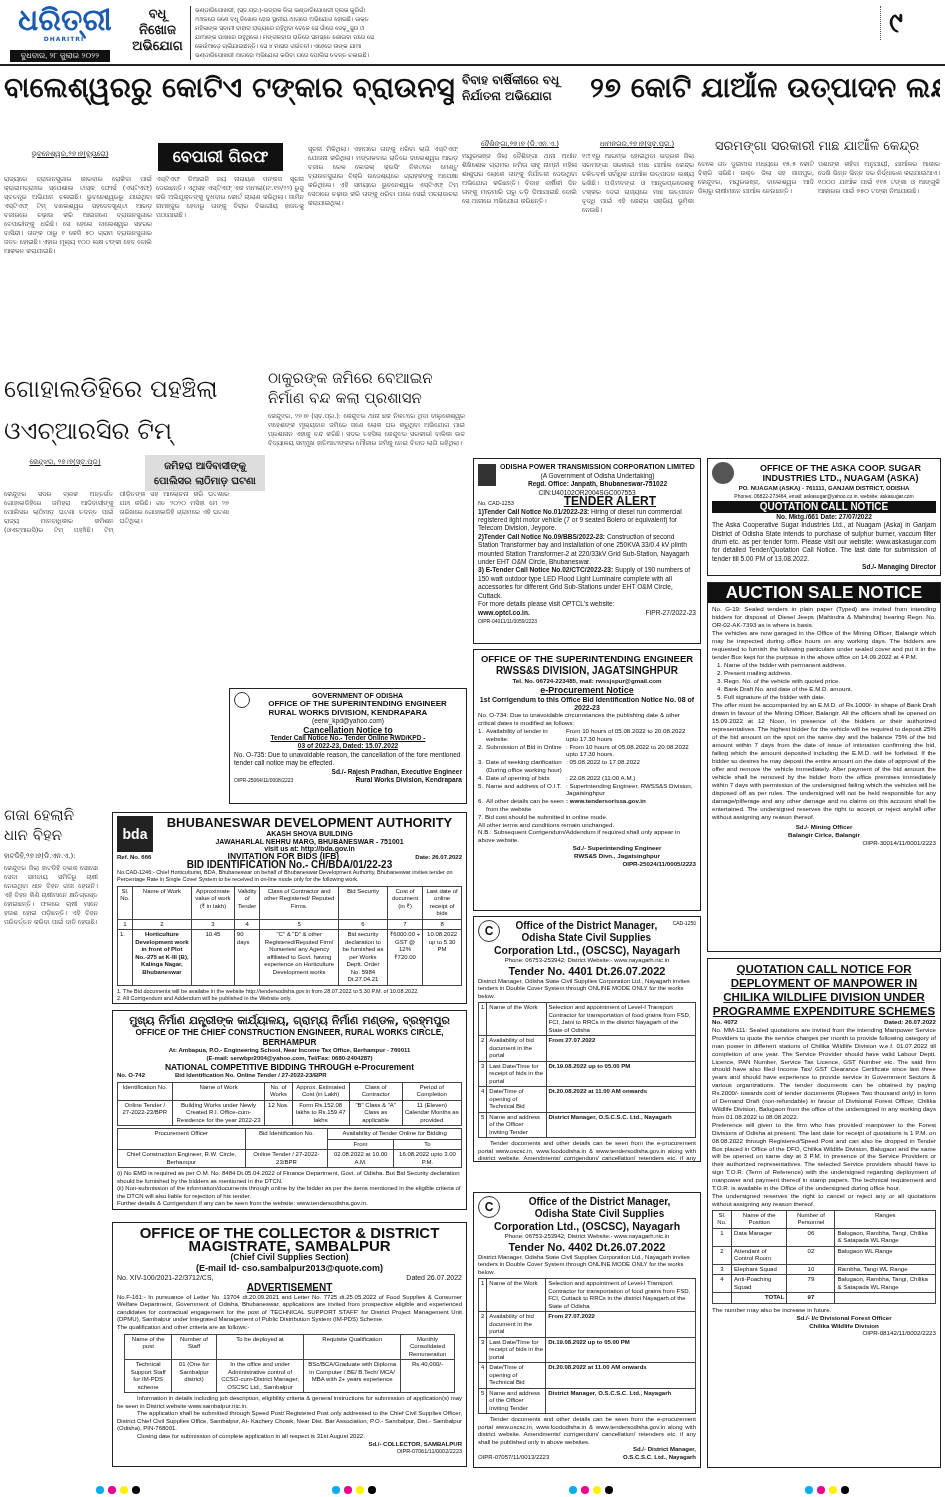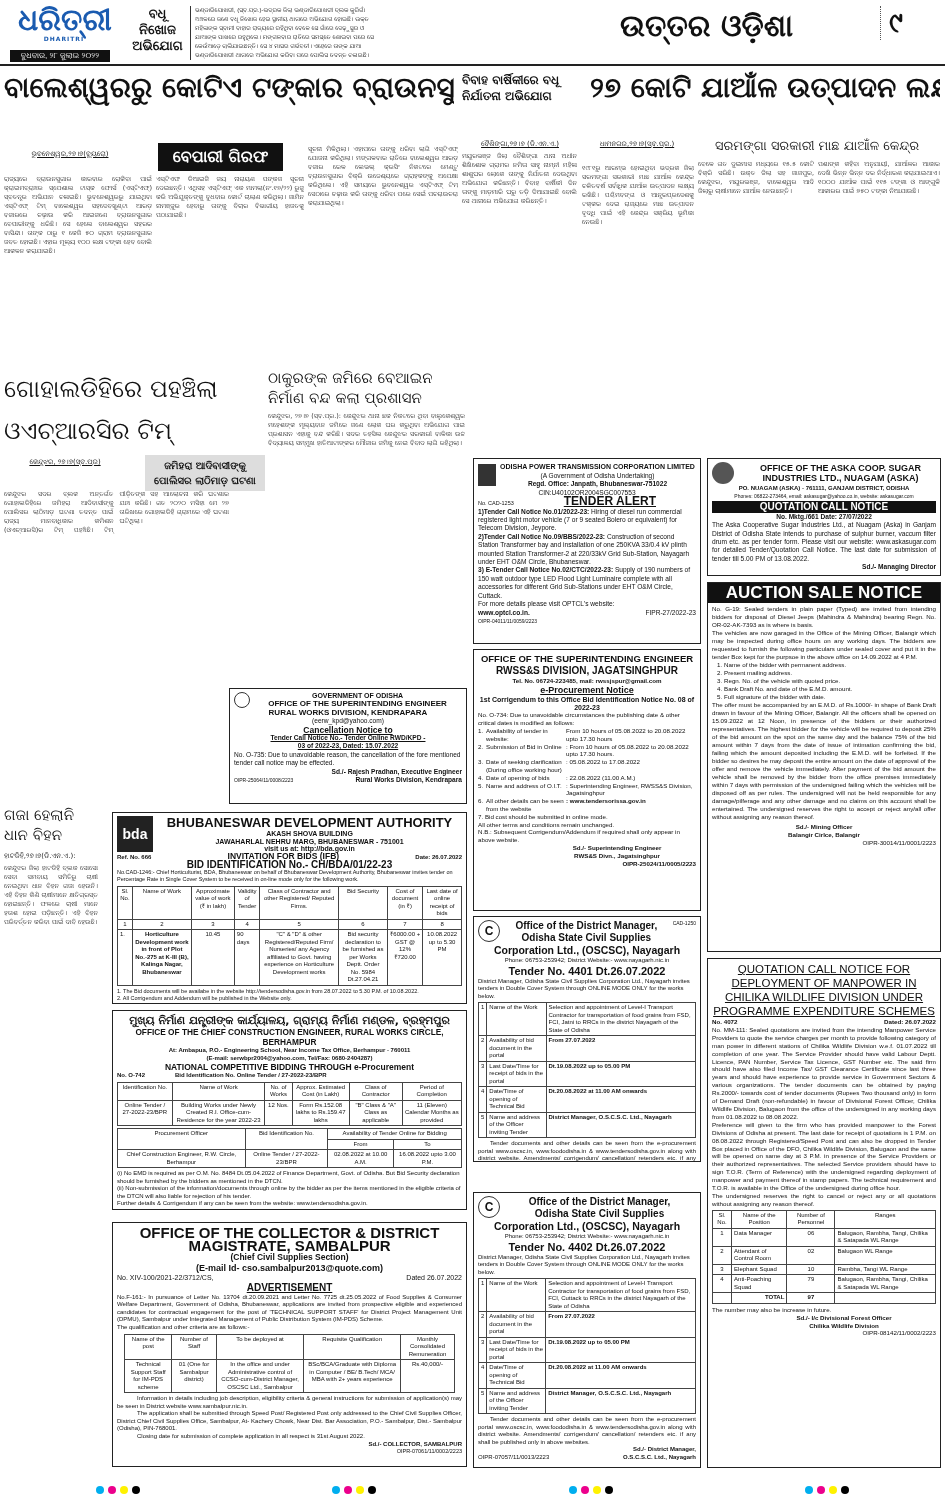--- a/index.html
+++ b/index.html
@@ -32,40 +32,39 @@
 .dateline{font-size:7px;text-decoration:underline;text-align:center;font-family:"DejaVu Sans",sans-serif}
 </style>
 </head>
 <body>
 
 <div class="abs mast">
   <div class="abs logo"><span>ଧରିତ୍ରୀ</span><small>DHARITRI</small></div>
   <div class="abs datebar">ବୁଧବାର, ୨୮ ଜୁଲାଇ ୨୦୨୨</div>
   <div class="abs teaser-h">ବଧୂ ନିଖୋଜ ଅଭିଯୋଗ</div>
   <div class="abs teaser-b" style="left:190px;width:190px;">ଭଣ୍ଡାରିପୋଖରୀ, (ସ୍ବ.ପ୍ର.)-ଭଦ୍ରକ ଜିଲା ଭଣ୍ଡାରିପୋଖରୀ ବ୍ଲକ କୁରିଗାଁ ଅଞ୍ଚଳରେ ଜଣେ ବଧୂ ନିଖୋଜ ହେଇ ସ୍ଥାନୀୟ ଥାନାରେ ଅଭିଯୋଗ ହୋଇଛି। ଉକ୍ତ ମହିଳାଙ୍କ ସ୍ବାମୀ ବାହାର ରାଜ୍ୟରେ ରହିଥିବା ବେଳେ ସେ ଗାଁରେ ଦେଢ଼ୁସୁର ଓ ଯାଆଙ୍କ ପାଖରେ ରହୁଥିଲେ। ମଙ୍ଗଳବାର ରାତିରେ ସମସ୍ତେ ଶୋଇବା ପରେ ସେ କେଉଁଆଡ଼େ ଚାଲିଯାଇଛନ୍ତି। ସେ ୪ ମାସର ଗର୍ଭବତୀ। ଏହେରେ ତାଙ୍କ ଯାଆ ଭଣ୍ଡାରିପୋଖରୀ ଥାନାରେ ଅଭିଯୋଗ କରିବା ପରେ ପୋଲିସ ତଦନ୍ତ ଚଳାଇଛି।</div>
-  <div class="abs section" style="left:620px;width:210px;font-size:30px">ଉତ୍ତର ଓଡ଼ିଶା</div>
   <div class="abs pageno" style="left:880px">୯</div>
 </div>
 <div class="abs rule"></div>
 
 <div class="abs hl" style="left:4px;top:70px;width:450px;font-size:28px;line-height:36px;white-space:nowrap;overflow:hidden">ବାଲେଶ୍ୱରରୁ କୋଟିଏ ଟଙ୍କାର ବ୍ରାଉନସୁଗାର ଜବତ</div>
 <div class="abs dateline" style="left:10px;top:150px;width:120px">ଭୁବନେଶ୍ୱର,୨୭।୭(ବ୍ୟୁରୋ)</div>
 <div class="abs kicker" style="left:158px;top:143px;width:125px;height:28px;font-size:16px;line-height:28px">ବେପାରୀ ଗିରଫ</div>
 <div class="abs txt" style="left:4px;top:175px;width:148px;height:180px">ରାଜ୍ୟରେ ବ୍ରାଉନସୁଗାର କାରବାର ରୋକିବା ପାଇଁ କ୍ରାଇମବ୍ରାଞ୍ଚର ସ୍ପେଶାଲ ଟାସ୍କ ଫୋର୍ସ (ଏସ୍‌ଟିଏଫ୍‌) ସ୍ବତନ୍ତ୍ର ଅଭିଯାନ ଚଳାଇଛି। ଭୁବନେଶ୍ୱରରୁ ଯାଇଥିବା ଏସ୍‌ଟିଏଫ୍‌ ଟିମ୍‌ ବାଲେଶ୍ୱର ସହଦେବଖୁଣ୍ଟା ଆରଡ଼ ବଜାରରେ ଚଢ଼ାଉ କରି ଆଇଜଣେ ବ୍ରାଉନସୁଗାର ବେପାରୀଙ୍କୁ ଧରିଛି। ସେ ହେଲେ ବାଲେଶ୍ୱର ସହରର ବାସିନ୍ଦା। ତାଙ୍କ ଠାରୁ ୧ କେଜି ୫୦ ଗ୍ରାମ ବ୍ରାଉନସୁଗାର ଜବତ ହୋଇଛି। ଏହାର ମୂଲ୍ୟ ୧୦୦ ଲକ୍ଷ ଟଙ୍କା ହେବ ବୋଲି ଆକଳନ କରାଯାଇଛି।</div>
 <div class="abs txt" style="left:156px;top:175px;width:148px;height:180px">ଏସ୍‌ଟିଏଫ ଡିଆଇଜି ଜୟ ନାରାୟଣ ପଙ୍କଜ ସୂଚନା ଦେଇଛନ୍ତି। ଏଥିସହ ଏସ୍‌ଟିଏଫ୍‌ ଏକ ମାମଲା(ନଂ.୧୭/୨୨) ରୁଜୁ କରି ଅଭିଯୁକ୍ତଙ୍କୁ ବୁଧବାର କୋର୍ଟ ଚାଲାଣ କରିଥିଲା। ଜାମିନ ନାମଞ୍ଜୁର ହେବାରୁ ତାଙ୍କୁ ବିଚାର ବିଭାଗୀୟ ହାଜତକୁ ପଠାଯାଇଛି।</div>
 <div class="abs txt" style="left:308px;top:145px;width:150px;height:210px">ସୂଚନା ମିଳିଥିଲା। ଏହାପରେ ତାଙ୍କୁ ଧରିବା ଲାଗି ଏସ୍‌ଟିଏଫ୍‌ ଯୋଜନା କରିଥିଲା। ମଙ୍ଗଳବାର ରାତିରେ ବାଲେଶ୍ୱର ଆରଡ଼ ବଜାର ରେଳ ଲେଭଲ୍‌ କ୍ରସିଂ ନିକଟରେ ମେଣ୍ଟୁ ବ୍ରାଉନସୁଗାର ବିକ୍ରି ଉଦ୍ଦେଶ୍ୟରେ ଗ୍ରାହକଙ୍କୁ ଅପେକ୍ଷା କରିଥିଲେ। ଏହି ସମୟରେ ଭୁବନେଶ୍ୱର ଏସ୍‌ଟିଏଫ୍‌ ଟିମ୍‌ ସେଠାରେ ଚଢ଼ାଉ କରି ତାଙ୍କୁ ଧରିବା ପରେ ସେଇଁ ପଚରାଉଚରା କରାଯାଇଥିଲା।</div>
 
 <div class="abs hl" style="left:462px;top:72px;width:120px;font-size:12px;line-height:16px">ବିବାହ ବାର୍ଷିକୀରେ ବଧୂ ନିର୍ଯାତନା ଅଭିଯୋଗ</div>
 <div class="abs dateline" style="left:465px;top:140px;width:110px">ବୈଶିଙ୍ଗା,୨୭।୭ (ଡି.ଏନ.ଏ.)</div>
 <div class="abs txt" style="left:462px;top:152px;width:115px;height:260px">ମୟୂରଭଞ୍ଜ ଜିଲା ବୈଶିଙ୍ଗା ଥାନା ଅଧୀନ ଶିଖିଶୋଳ ଗ୍ରାମର ନମିତା ସାହୁ ନାମ୍ନୀ ମହିଳା ଶାଶୁଘର ଲୋକେ ତାଙ୍କୁ ନିର୍ଯାତନା ଦେଉଥିବା ଅଭିଯୋଗ କରିଛନ୍ତି। ବିବାହ ବାର୍ଷିକୀ ଦିନ ତାଙ୍କୁ ମାଡ଼ମାରି ଘରୁ ତଡ଼ି ଦିଆଯାଇଛି ବୋଲି ସେ ଥାନାରେ ଅଭିଯୋଗ କରିଛନ୍ତି।</div>
 
 <div class="abs hl" style="left:590px;top:70px;width:350px;font-size:28px;line-height:36px;white-space:nowrap;overflow:hidden">୨୭ କୋଟି ଯାଆଁଳ ଉତ୍ପାଦନ ଲକ୍ଷ୍ୟ</div>
 <div class="abs dateline" style="left:582px;top:140px;width:110px">ଧାମନଗର,୨୭।୭(ସ୍ବ.ପ୍ର.)</div>
 <div class="abs hl" style="left:715px;top:136px;width:225px;font-size:13px;line-height:20px;font-weight:normal">ସରମଙ୍ଗା ସରକାରୀ ମାଛ ଯାଆଁଳ କେନ୍ଦ୍ର</div>
-<div class="abs txt" style="left:582px;top:164px;width:112px;height:260px">୧୯୮୧ରୁ ଆରମ୍ଭ ହୋଇଥିବା ଭଦ୍ରକ ଜିଲା ସରମଙ୍ଗା ସରକାରୀ ମାଛ ଯାଆଁଳ କେନ୍ଦ୍ର ଚଳିତବର୍ଷ ସର୍ବାଧିକ ଯାଆଁଳ ଉତ୍ପାଦନ ଲକ୍ଷ୍ୟ ରଖିଛି। ପଶ୍ଚିମବଙ୍ଗ ଓ ଆନ୍ଧ୍ରପ୍ରଦେଶକୁ ଟକ୍କର ଦେଇ ରାଜ୍ୟରେ ମାଛ ଉତ୍ପାଦନ ବୃଦ୍ଧି ପାଇଁ ଏହି କେନ୍ଦ୍ର ସକ୍ରିୟ ଭୂମିକା ନେଉଛି।</div>
+<div class="abs txt" style="left:582px;top:152px;width:112px;height:260px">୧୯୮୧ରୁ ଆରମ୍ଭ ହୋଇଥିବା ଭଦ୍ରକ ଜିଲା ସରମଙ୍ଗା ସରକାରୀ ମାଛ ଯାଆଁଳ କେନ୍ଦ୍ର ଚଳିତବର୍ଷ ସର୍ବାଧିକ ଯାଆଁଳ ଉତ୍ପାଦନ ଲକ୍ଷ୍ୟ ରଖିଛି। ପଶ୍ଚିମବଙ୍ଗ ଓ ଆନ୍ଧ୍ରପ୍ରଦେଶକୁ ଟକ୍କର ଦେଇ ରାଜ୍ୟରେ ମାଛ ଉତ୍ପାଦନ ବୃଦ୍ଧି ପାଇଁ ଏହି କେନ୍ଦ୍ର ସକ୍ରିୟ ଭୂମିକା ନେଉଛି।</div>
 <div class="abs txt" style="left:698px;top:160px;width:116px;height:252px">ବେଳେ ଗତ ଦୁଇମାସ ମଧ୍ୟରେ ୧୫.୫ କୋଟି ବିକ୍ରି ସରିଛି। ଉକ୍ତ ଜିଲା ସହ ଜାଜପୁର, କେନ୍ଦୁଝର, ମୟୂରଭଞ୍ଜ, ବାଲେଶ୍ୱର ଆଦି ଜିଲାରୁ ଚାଷୀମାନେ ଯାଆଁଳ ନେଉଛନ୍ତି।</div>
 <div class="abs txt" style="left:818px;top:160px;width:122px;height:252px">ପଶାଙ୍କ କହିବା ଅନୁଯାୟୀ, ଯାଆଁଳର ଆକାର ଦେଖି ଭିନ୍ନ ଭିନ୍ନ ଦର ନିର୍ଦ୍ଧାରଣ କରାଯାଇଥାଏ। ୧୦୦୦ ଯାଆଁଳ ପାଇଁ ୧୧୫ ଟଙ୍କା ଓ ଆଙ୍ଗୁଳି ଆକାରର ପାଇଁ ୭୫୦ ଟଙ୍କା ନିଆଯାଉଛି।</div>
 
 <div class="abs hl" style="left:4px;top:368px;width:262px;font-size:24px;line-height:42px;font-weight:normal">ଗୋହାଲଡିହିରେ ପହଞ୍ଚିଲା ଓଏଚ୍‌ଆରସିର ଟିମ୍‌</div>
 <div class="abs dateline" style="left:20px;top:458px;width:90px">କେନ୍ଦୁଝର, ୨୭।୭(ସ୍ବ.ପ୍ର)</div>
 <div class="abs" style="left:145px;top:455px;width:120px;background:#ddd;font-size:10px;line-height:15px;font-weight:bold;text-align:center;padding:3px;font-family:'DejaVu Sans',sans-serif">ଜମିହରା ଆଦିବାସୀଙ୍କୁ ପୋଲିସର ଲାଠିମାଡ଼ ଘଟଣା</div>
 <div class="abs txt" style="left:4px;top:490px;width:225px;height:310px;column-count:2;column-gap:6px">କେନ୍ଦୁଝର ସଦର ବ୍ଲକ ଅନ୍ତର୍ଗତ ଗୋହାଲଡିହିରେ ଜମିହରା ଆଦିବାସୀଙ୍କୁ ପୋଲିସର ଲାଠିମାଡ଼ ଘଟଣା ତଦନ୍ତ ପାଇଁ ରାଜ୍ୟ ମାନବାଧିକାର କମିଶନ (ଓଏଚ୍‌ଆରସି)ର ଟିମ୍‌ ପହଞ୍ଚିଛି। ଟିମ୍‌ ପୀଡ଼ିତଙ୍କ ସହ ଆଲୋଚନା କରି ଘଟଣାର ଯାଞ୍ଚ କରିଛି। ଗତ ୨୦୨୦ ମସିହା ମେ ୨୭ ତାରିଖରେ ଗୋହାଲଡିହି ଗ୍ରାମରେ ଏହି ଘଟଣା ଘଟିଥିଲା।</div>
 
 <div class="abs hl" style="left:268px;top:368px;width:200px;font-size:15px;line-height:20px;font-weight:normal">ଠାକୁରଙ୍କ ଜମିରେ ବେଆଇନ ନିର୍ମାଣ ବନ୍ଦ କଲା ପ୍ରଶାସନ</div>
 <div class="abs txt" style="left:268px;top:412px;width:197px;height:270px">କେନ୍ଦୁଝର, ୨୭।୭ (ସ୍ବ.ପ୍ର.): କେନ୍ଦୁଝର ଥାନା ଛକ ନିକଟରେ ଥିବା ବାଲୁକେଶ୍ୱର ମହେଶଙ୍କ ମୂଲ୍ୟବାନ ଜମିରେ ଜଣେ ଲୋକ ଘର କରୁଥିବା ଅଭିଯୋଗ ପାଇ ପ୍ରଶାସନ ଏହାକୁ ବନ୍ଦ କରିଛି। ସଦର ତହସିଲ କେନ୍ଦୁଝର ସରକାରୀ ବାଳିକା ଉଚ୍ଚ ବିଦ୍ୟାଳୟ ସମ୍ମୁଖ ହାତିଆଟାଙ୍କର ମୌଜାର ଜମିକୁ ନେଇ ବିବାଦ ଲାଗି ରହିଥିଲା।</div>
@@ -437,21 +436,21 @@
     </table>
   <div style="text-align:justify;text-indent:12px">Tender documents and other details can be seen from the e-procurement portal www.oscsc.in, www.foododisha.in &amp; www.tendersodisha.gov.in along with district website. Amendments/ corrigendum/ cancellation/ retenders etc. if any shall be published only in above websites.</div>
   <div class="r" style="font-weight:bold">Sd./- District Manager,</div>
   <div style="display:flex;justify-content:space-between">
       <span>OIPR-07057/11/0013/2223</span>
       <b>O.S.C.S.C. Ltd., Nayagarh</b>
     </div>
 </div>
 
 <div class="abs ad" style="left:707px;top:958px;width:234px;height:510px;font-size:6.2px;line-height:7.9px">
-  <div class="c" style="font-weight:normal;font-size:11.5px;line-height:14px;text-decoration:underline">QUOTATION CALL NOTICE FOR DEPLOYMENT OF MANPOWER IN CHILIKA WILDLIFE DIVISION UNDER PROGRAMME EXPENDITURE SCHEMES</div>
+  <div class="c" style="font-weight:bold;font-size:11.5px;line-height:14px;text-decoration:underline">QUOTATION CALL NOTICE FOR DEPLOYMENT OF MANPOWER IN CHILIKA WILDLIFE DIVISION UNDER PROGRAMME EXPENDITURE SCHEMES</div>
   <div style="display:flex;justify-content:space-between">
       <b>No. 4072</b>
       <b>Dated: 26.07.2022</b>
     </div>
   <div style="text-align:justify">No. MM-111: Sealed quotations are invited from the intending Manpower Service Providers to quote the service charges per month to provide following category of man power in different stations of Chilika Wildlife Division w.e.f. 01.07.2022 till completion of one year. The Service Provider should have valid Labour Deptt. Licence, PAN Number, Service Tax Licence, GST Number etc. The said firm should have also filed Income Tax/ GST Clearance Certificate since last three years and should have experience to provide service in Government Sectors &amp; various organizations. The tender documents can be obtained by paying Rs.2000/- towards cost of tender documents (Rupees Two thousand only) in form of Demand Draft (non-refundable) in favour of Divisional Forest Officer, Chilika Wildlife Division, Balugaon from the office of the undersigned in any working days from 01.08.2022 to 08.08.2022.</div>
   <div style="text-align:justify">Preference will given to the firm who has provided manpower to the Forest Divisions of Odisha at present. The last date for receipt of quotations is 1 P.M. on 08.08.2022 through Registered/Speed Post and can also be dropped in Tender Box placed in Office of the DFO, Chilika Wildlife Division, Balugaon and the same will be opened on same day at 3 P.M. in presence of the Service Providers or their authorized representatives. The selected Service providers should have to sign T.O.R. (Term of Reference) with the undersigned regarding deployment of manpower and payment thereof in stamp papers. The technical requirement and T.O.R. is available in the Office of the undersigned during office hour.</div>
   <div style="text-align:justify">The undersigned reserves the right to cancel or reject any or all quotations without assigning any reason thereof.</div>
   <table>
     <tbody>
         <tr>

